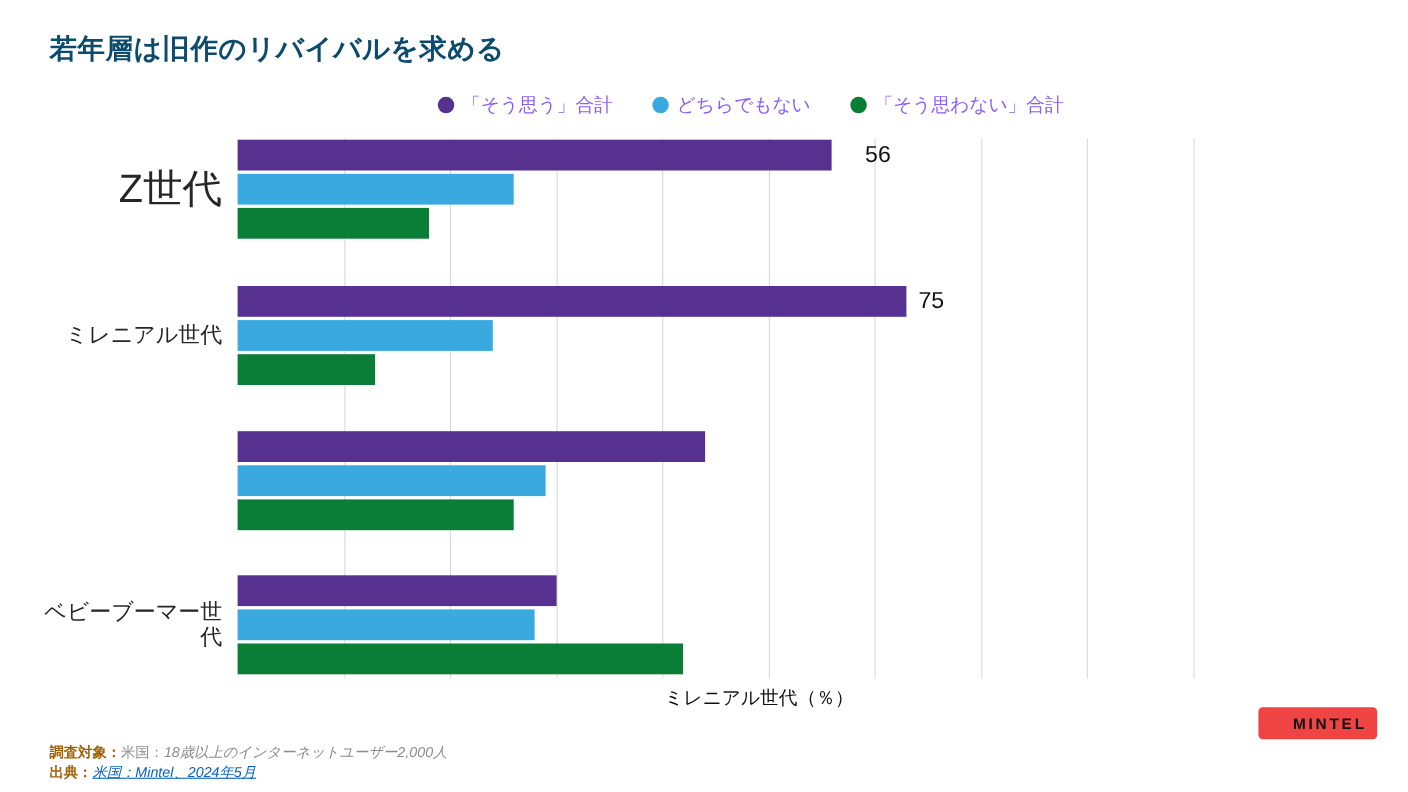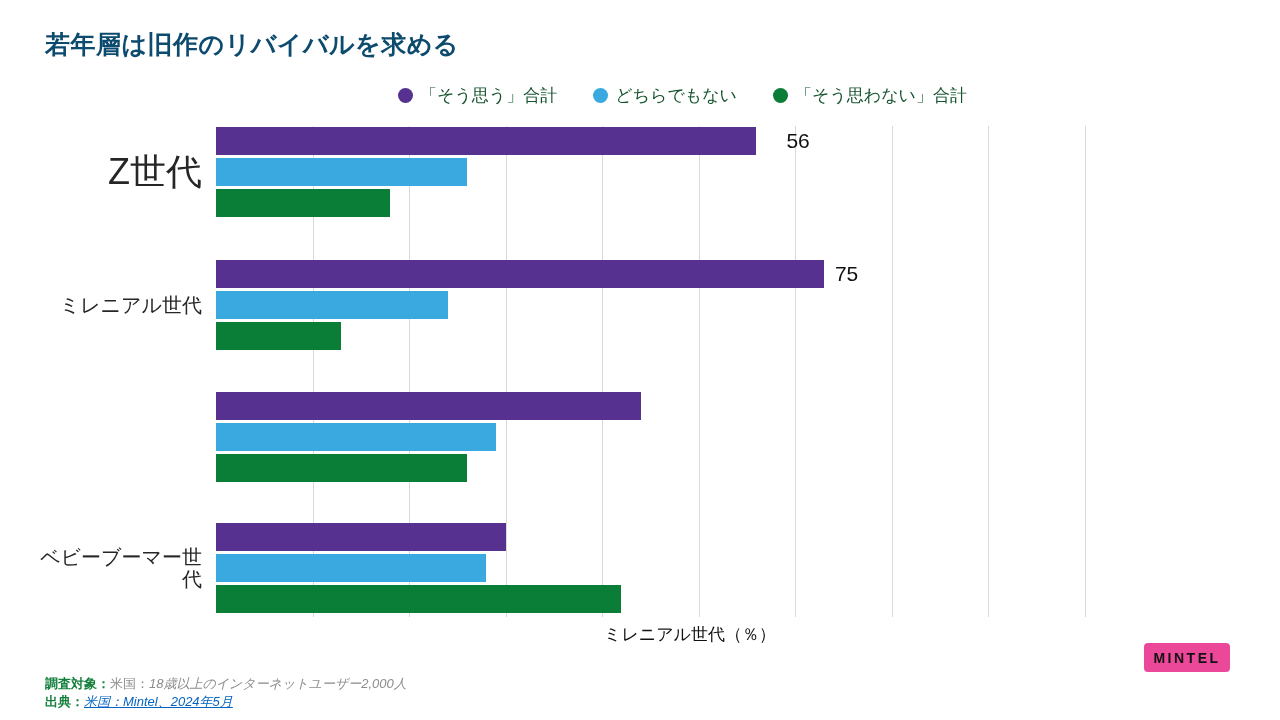--- a/index.html
+++ b/index.html
@@ -7,42 +7,42 @@
     position:relative; width:1280px; height:720px; background:#ffffff;
     font-family:"Liberation Sans", sans-serif; overflow:hidden;
   }
   .title {
     position:absolute; left:45px; top:28px;
     font-size:25px; font-weight:700; color:#0c4a6e; letter-spacing:0.5px;
   }
   .legend {
     position:absolute; left:398px; top:84px;
     display:flex; align-items:center; gap:36px;
-    font-size:17px; color:#14532d; font-weight:500;
+    font-size:17px; color:#8b5cf6; font-weight:500;
   }
   .legend-item { display:flex; align-items:center; gap:7px; white-space:nowrap; }
   .legend-dot { width:15px; height:15px; border-radius:50%; flex:0 0 auto; }
   .plot { position:absolute; left:0; top:0; width:1280px; height:720px; }
   .gridline { position:absolute; width:1px; background:#d9d9d9; }
   .bar { position:absolute; }
   .cat-label {
     position:absolute; left:30px; width:172px; text-align:right;
     display:flex; align-items:center; justify-content:flex-end;
     color:#262626; line-height:1.1;
   }
   .val-label {
     position:absolute; font-size:21px; color:#111111;
     display:flex; align-items:center; height:28px;
   }
   .xlabel {
     position:absolute; left:216px; top:623px; width:948px; text-align:center;
     font-size:17px; color:#111111;
   }
   .footer { position:absolute; left:45px; top:675px; font-size:13px; line-height:18px; color:#8c8c8c; }
-  .footer .b { font-weight:700; color:#15803d; }
+  .footer .b { font-weight:700; color:#a16207; }
   .footer .it { font-style:italic; }
   .footer a { color:#0563c1; text-decoration:underline; font-style:italic; font-weight:500; }
   .logo {
     position:absolute; left:1144px; top:643px; width:86px; height:29px;
     background:#fada00; border-radius:4px;
     display:flex; align-items:center; justify-content:center;
     font-size:14px; font-weight:700; letter-spacing:2.5px; color:#111111;
   }
 </style>
 </head>
@@ -100,15 +100,15 @@
 
   <div class="footer">
     <div>
       <span class="b">調査対象：</span><span>米国：</span><span class="it">18歳以上のインターネットユーザー2,000人</span>
     </div>
     <div>
       <span class="b">出典：</span><a href="#">米国：Mintel、2024年5月</a>
     </div>
   </div>
 
-  <div class="logo" style="background: #ec4899;">MINTEL</div>
+  <div class="logo" style="background: #ef4444; padding-left: 22px;">MINTEL</div>
 
 </div>
 
 </body></html>

